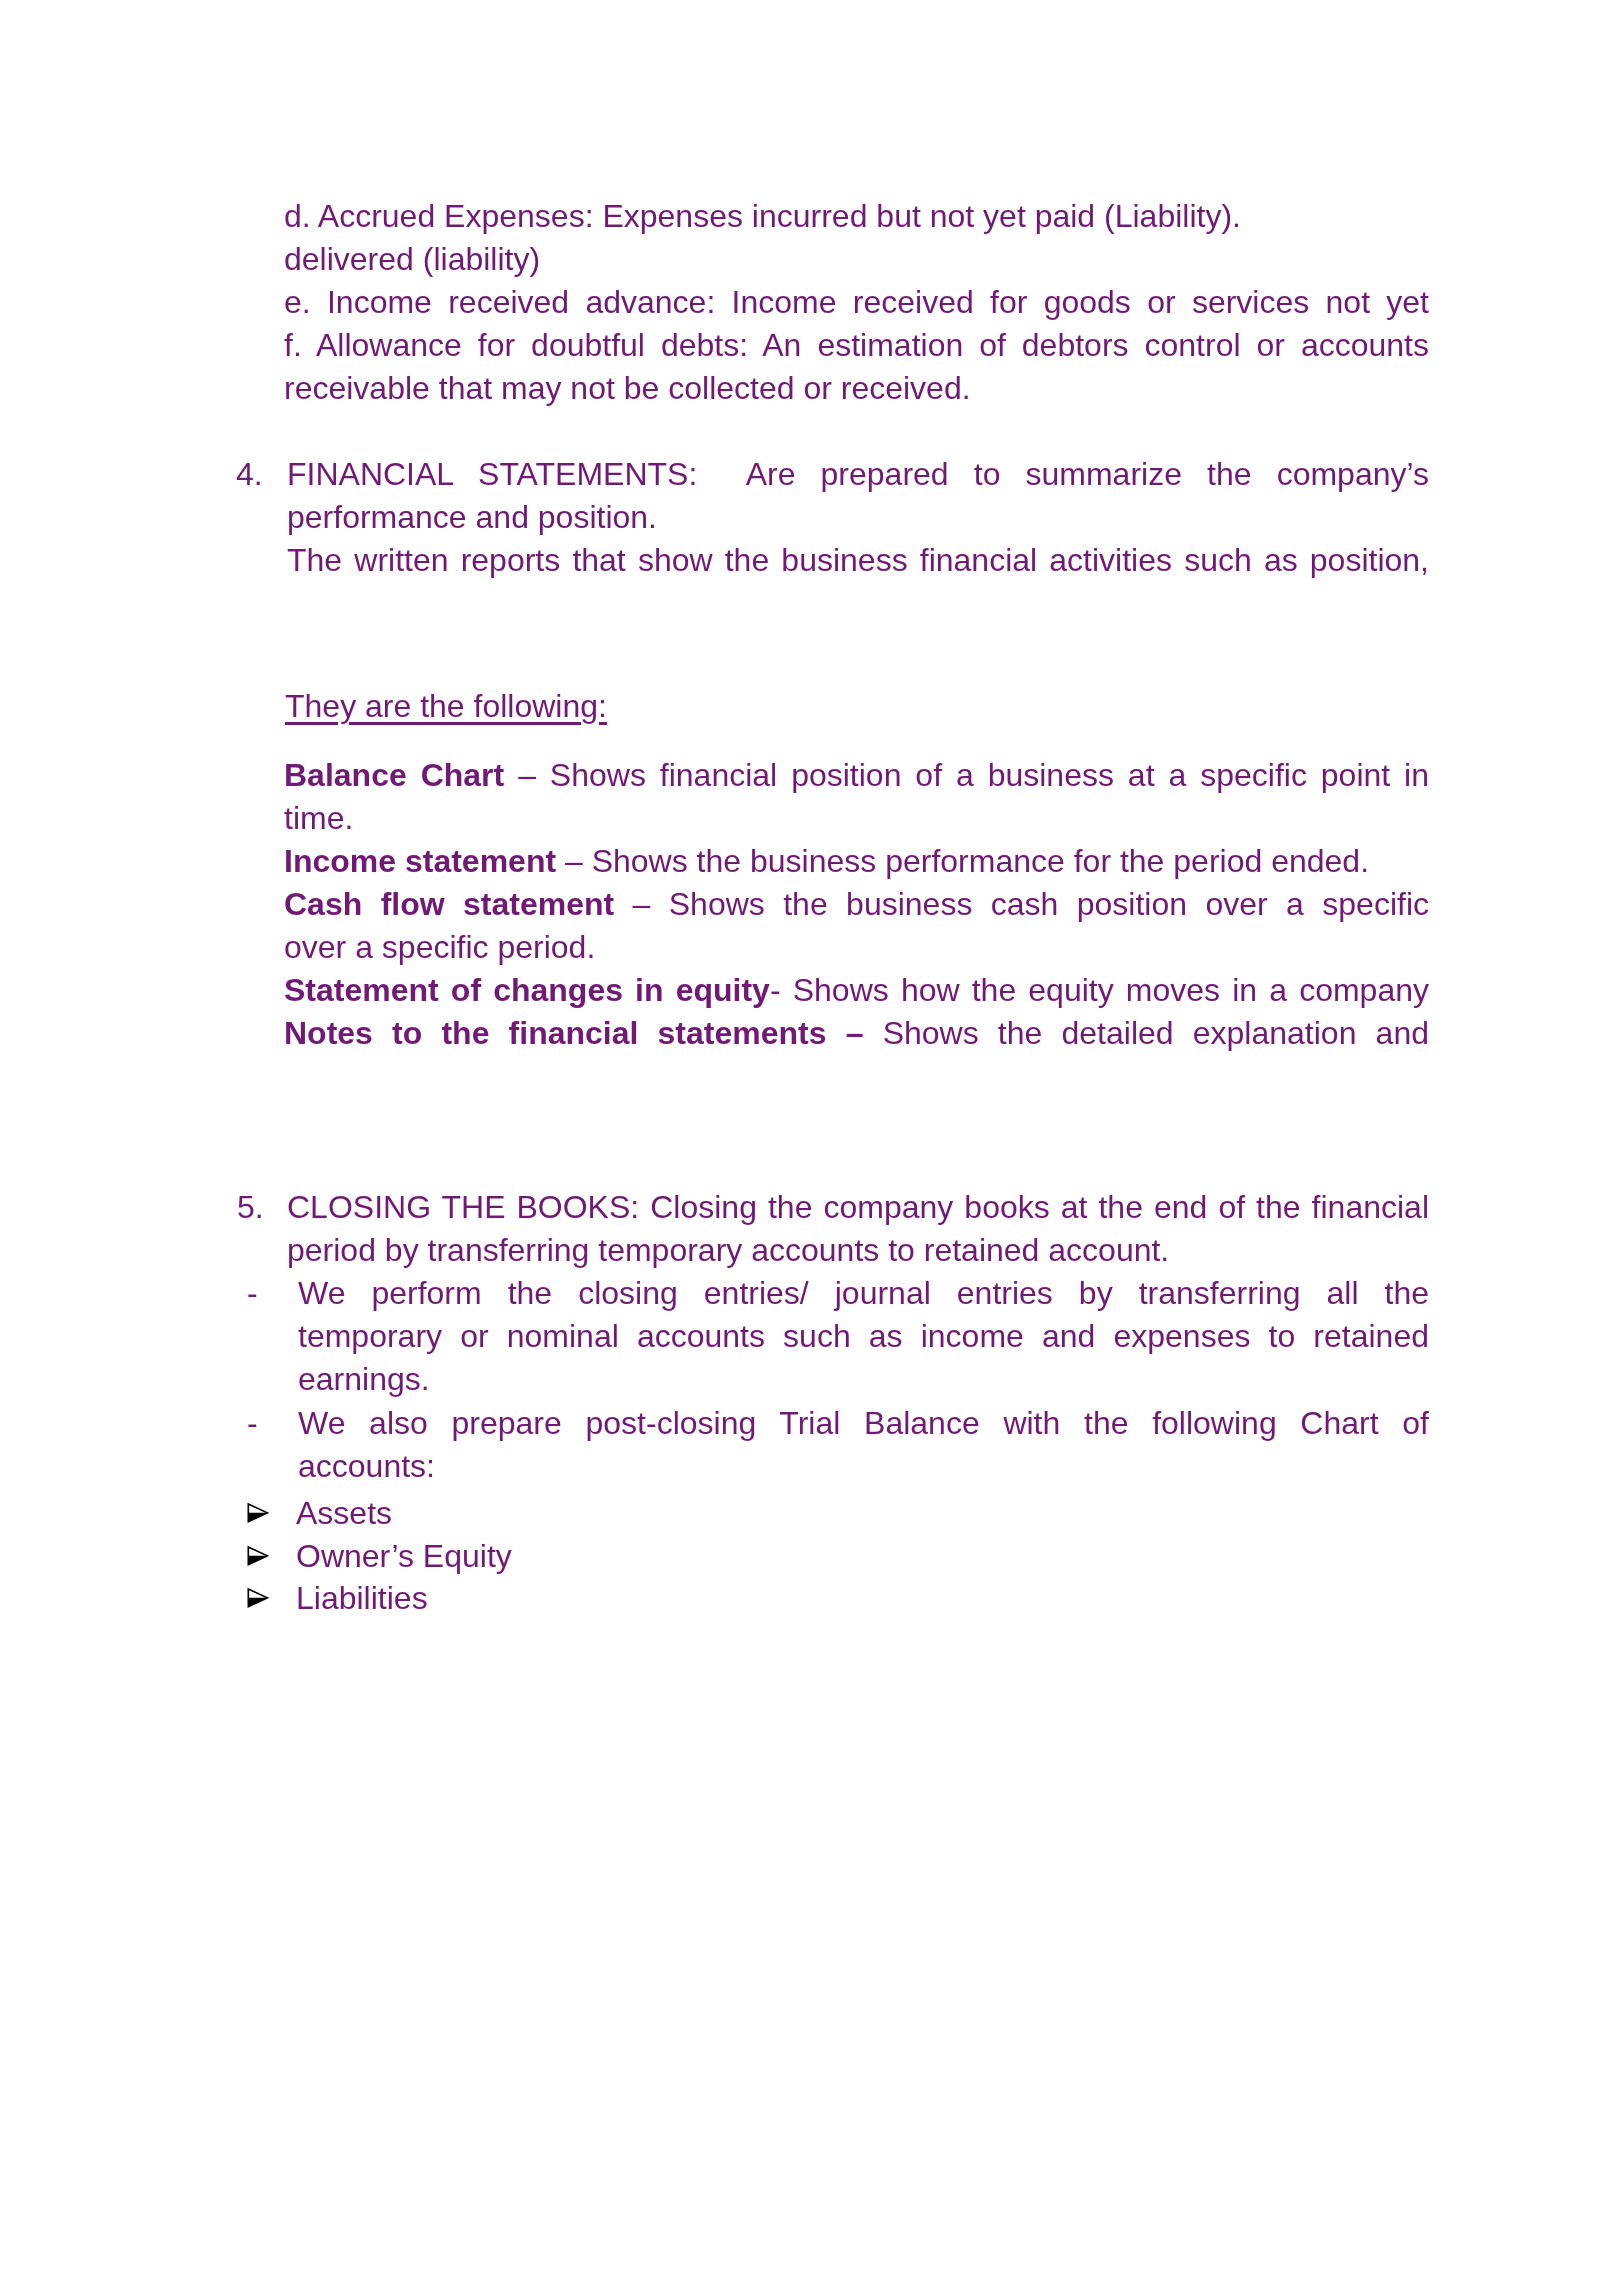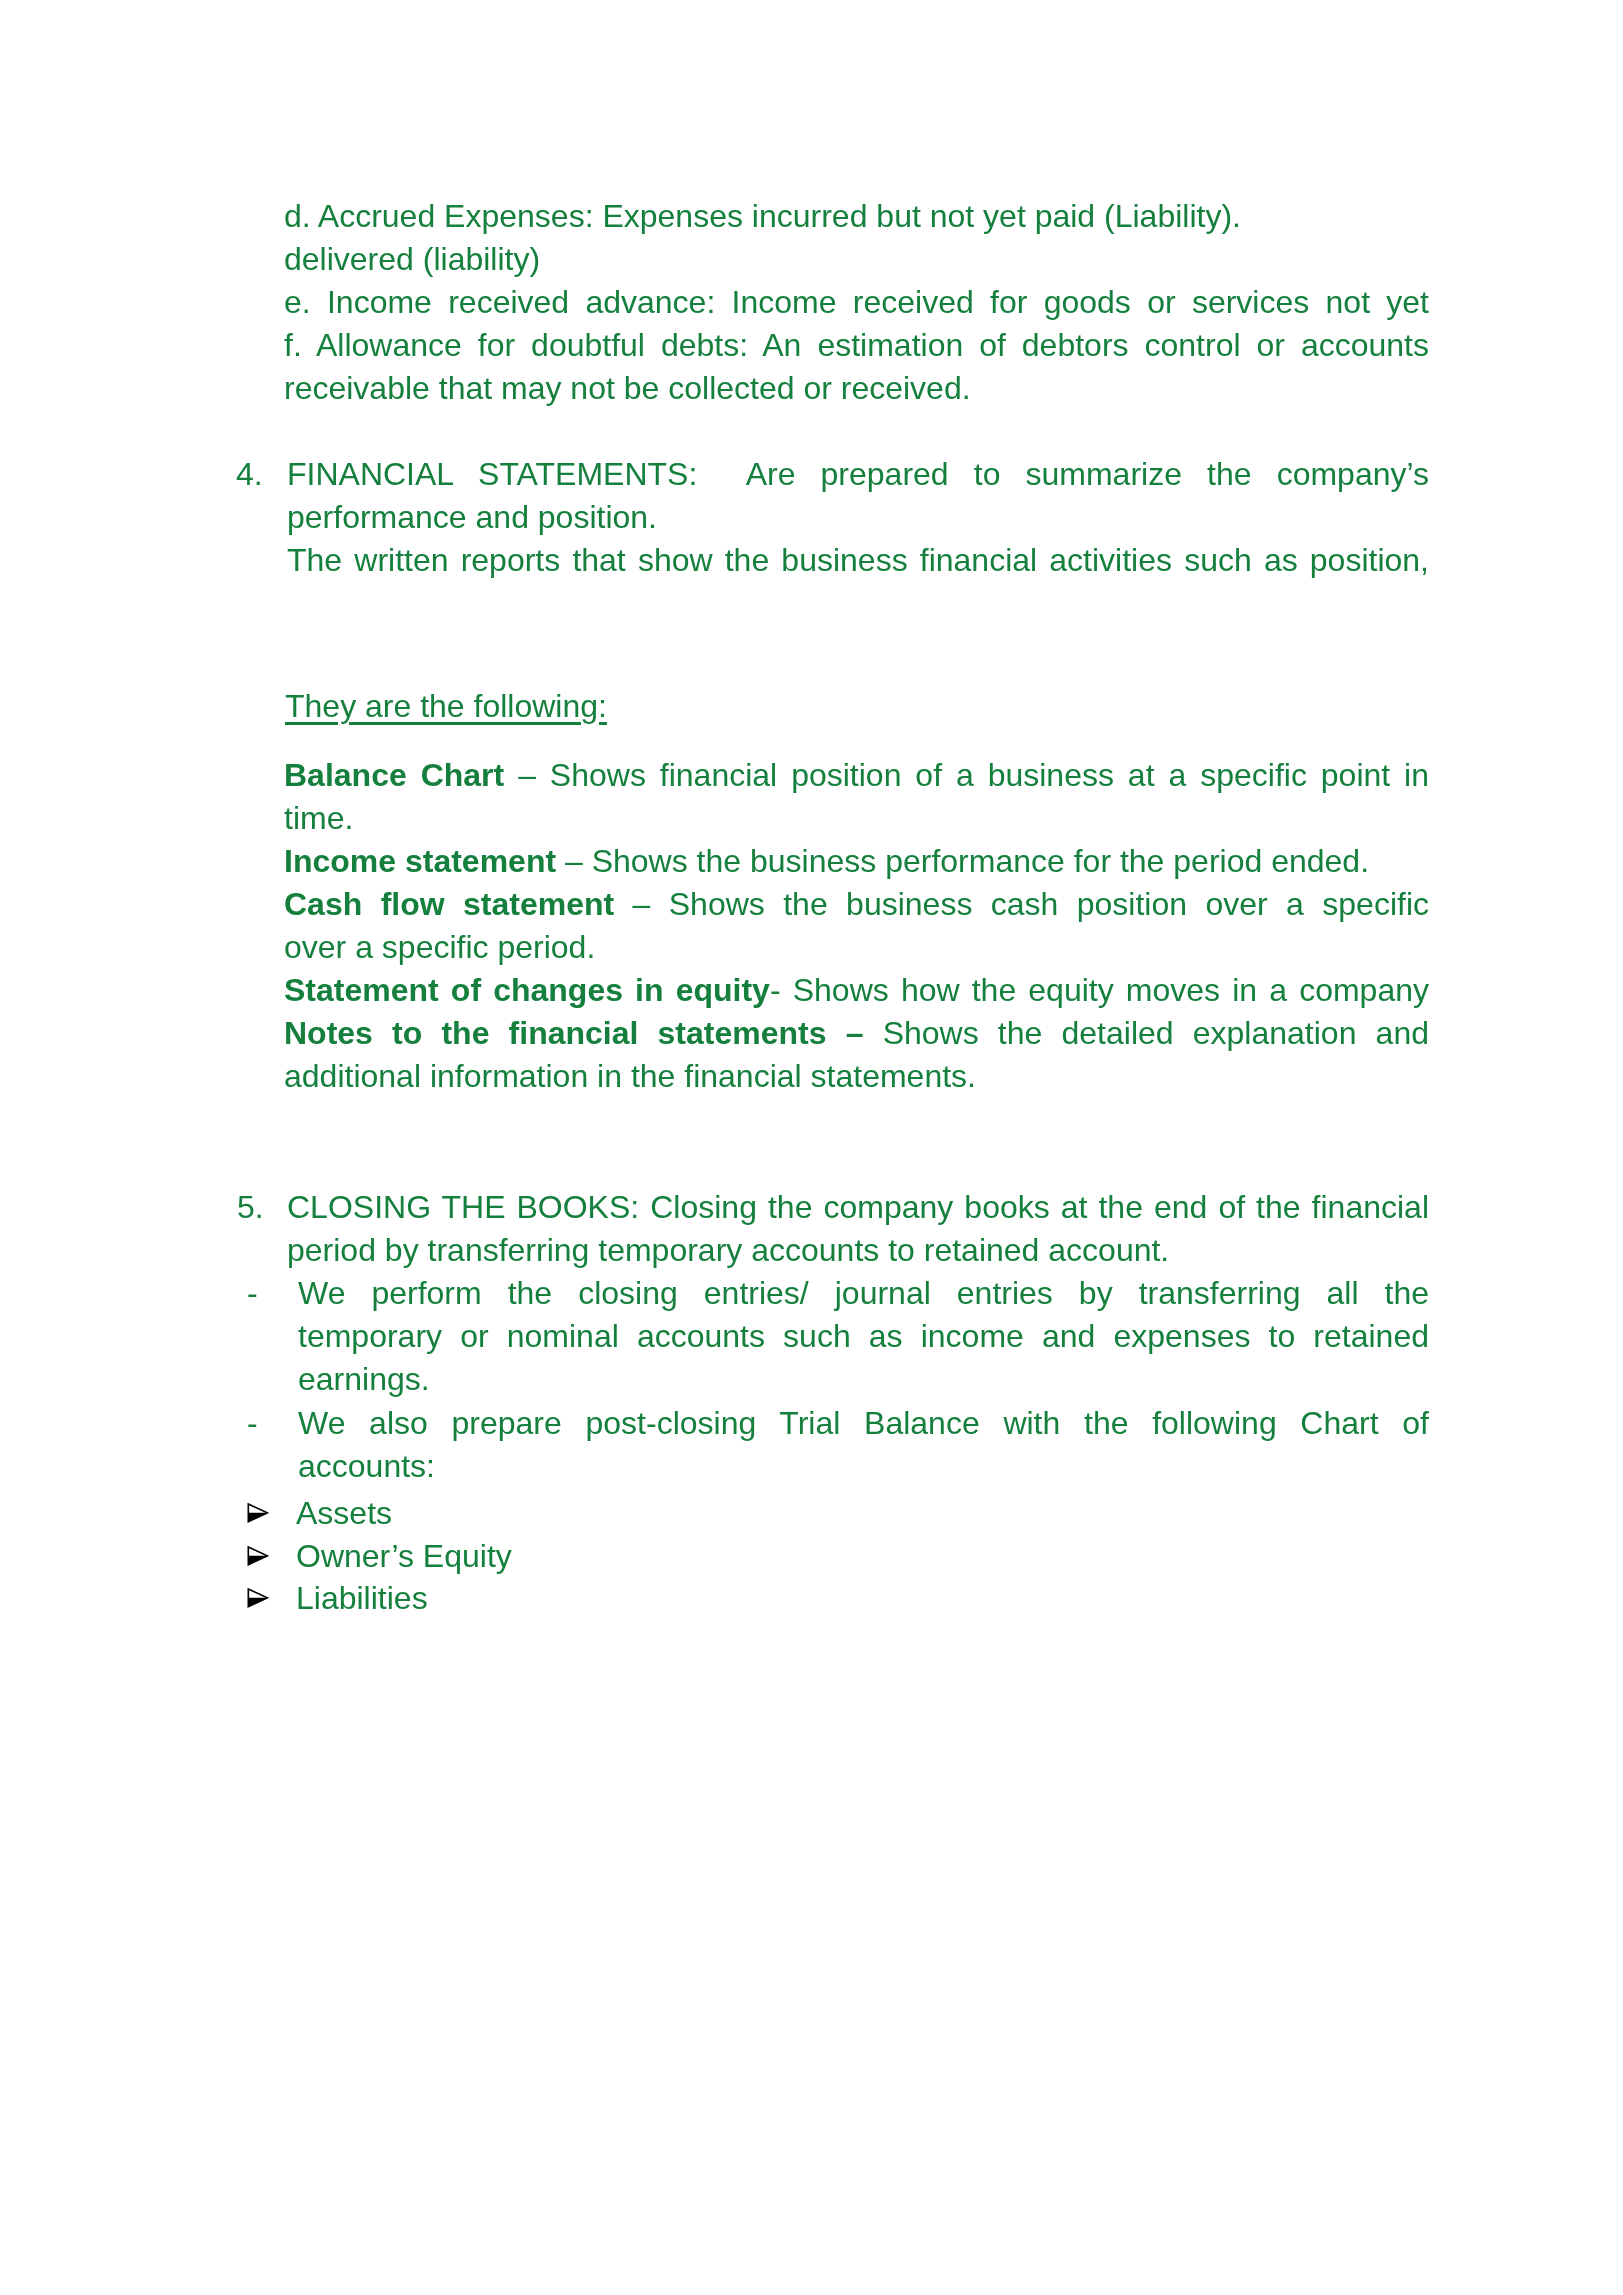--- a/index.html
+++ b/index.html
@@ -1,19 +1,19 @@
 <!DOCTYPE html>
 <html style="font-size:10.5px"><head>
 <meta charset="utf-8">
 <style>
   html,body{margin:0;padding:0;background:#888;}
   .page{
     position:relative;
     width:1623px;height:2295px;
-    background:#ffffff;color:#15803d;
+    background:#ffffff;color:#701a75;
     font-family:"Liberation Sans",sans-serif;
     font-size:32px;line-height:43px;
     overflow:hidden;
     margin:0 auto;
   }
   .abs{position:absolute;}
   .line{white-space:normal;}
   .just{text-align:justify;text-align-last:justify;}
   b{font-weight:bold;}
   .subtitle{
@@ -49,21 +49,20 @@
   <div class="abs subtitle" style="left:285px;top:685px;">They are the following:</div>
 
   <div class="abs" style="left:284px;top:754px;width:1145px;">
     <div class="line just"><b>Balance Chart</b><span> – Shows financial position of a business at a specific point in</span></div>
     <div class="line">time.</div>
     <div class="line"><b>Income statement</b><span> – Shows the business performance for the period ended.</span></div>
     <div class="line just"><b>Cash flow statement</b><span> – Shows the business cash position over a specific</span></div>
     <div class="line">over a specific period.</div>
     <div class="line just"><b>Statement of changes in equity</b><span>- Shows how the equity moves in a company</span></div>
     <div class="line just"><b>Notes to the financial statements –</b><span> Shows the detailed explanation and</span></div>
-    <div class="line">additional information in the financial statements.</div>
   </div>
 
   <div class="marker sec5" style="left:237px;top:1186px;">5.</div>
   <div class="abs sec5" style="left:287px;top:1186px;width:1142px;">
     <div class="line just">CLOSING THE BOOKS: Closing the company books at the end of the financial</div>
     <div class="line">period by transferring temporary accounts to retained account.</div>
   </div>
 
   <div class="marker sec5" style="left:247px;top:1272px;">-</div>
   <div class="abs sec5" style="left:298px;top:1272px;width:1131px;">

